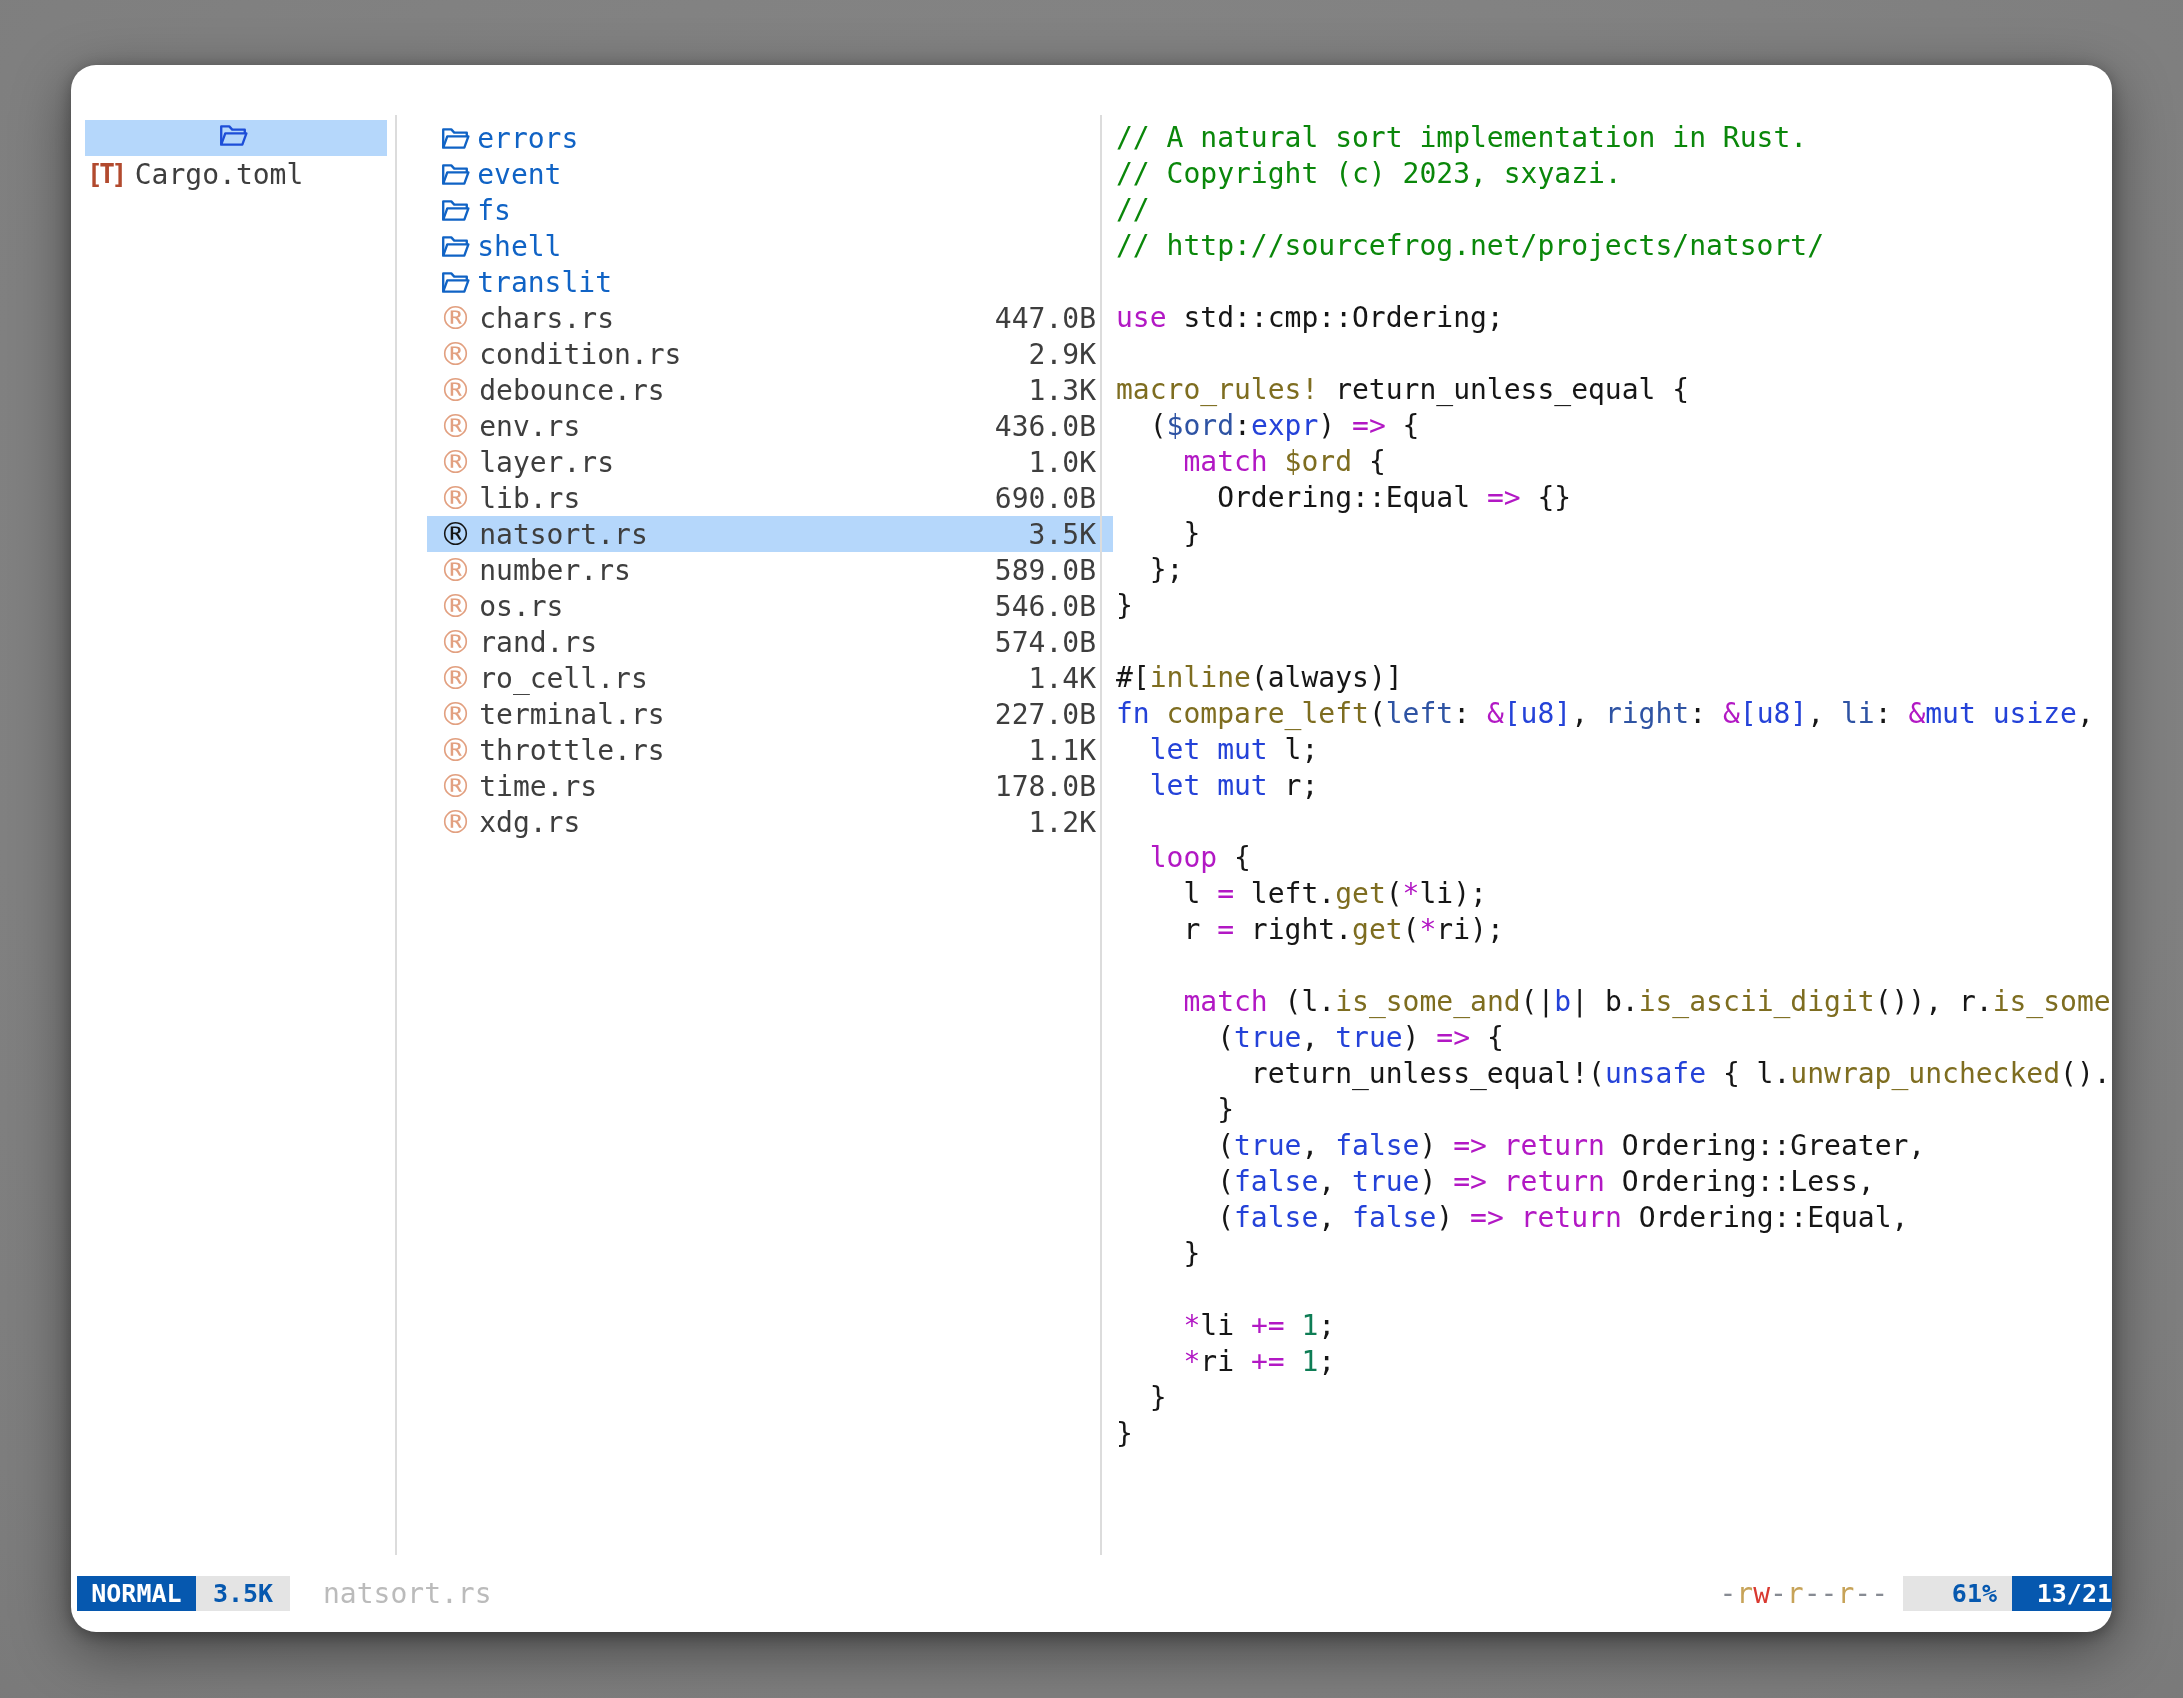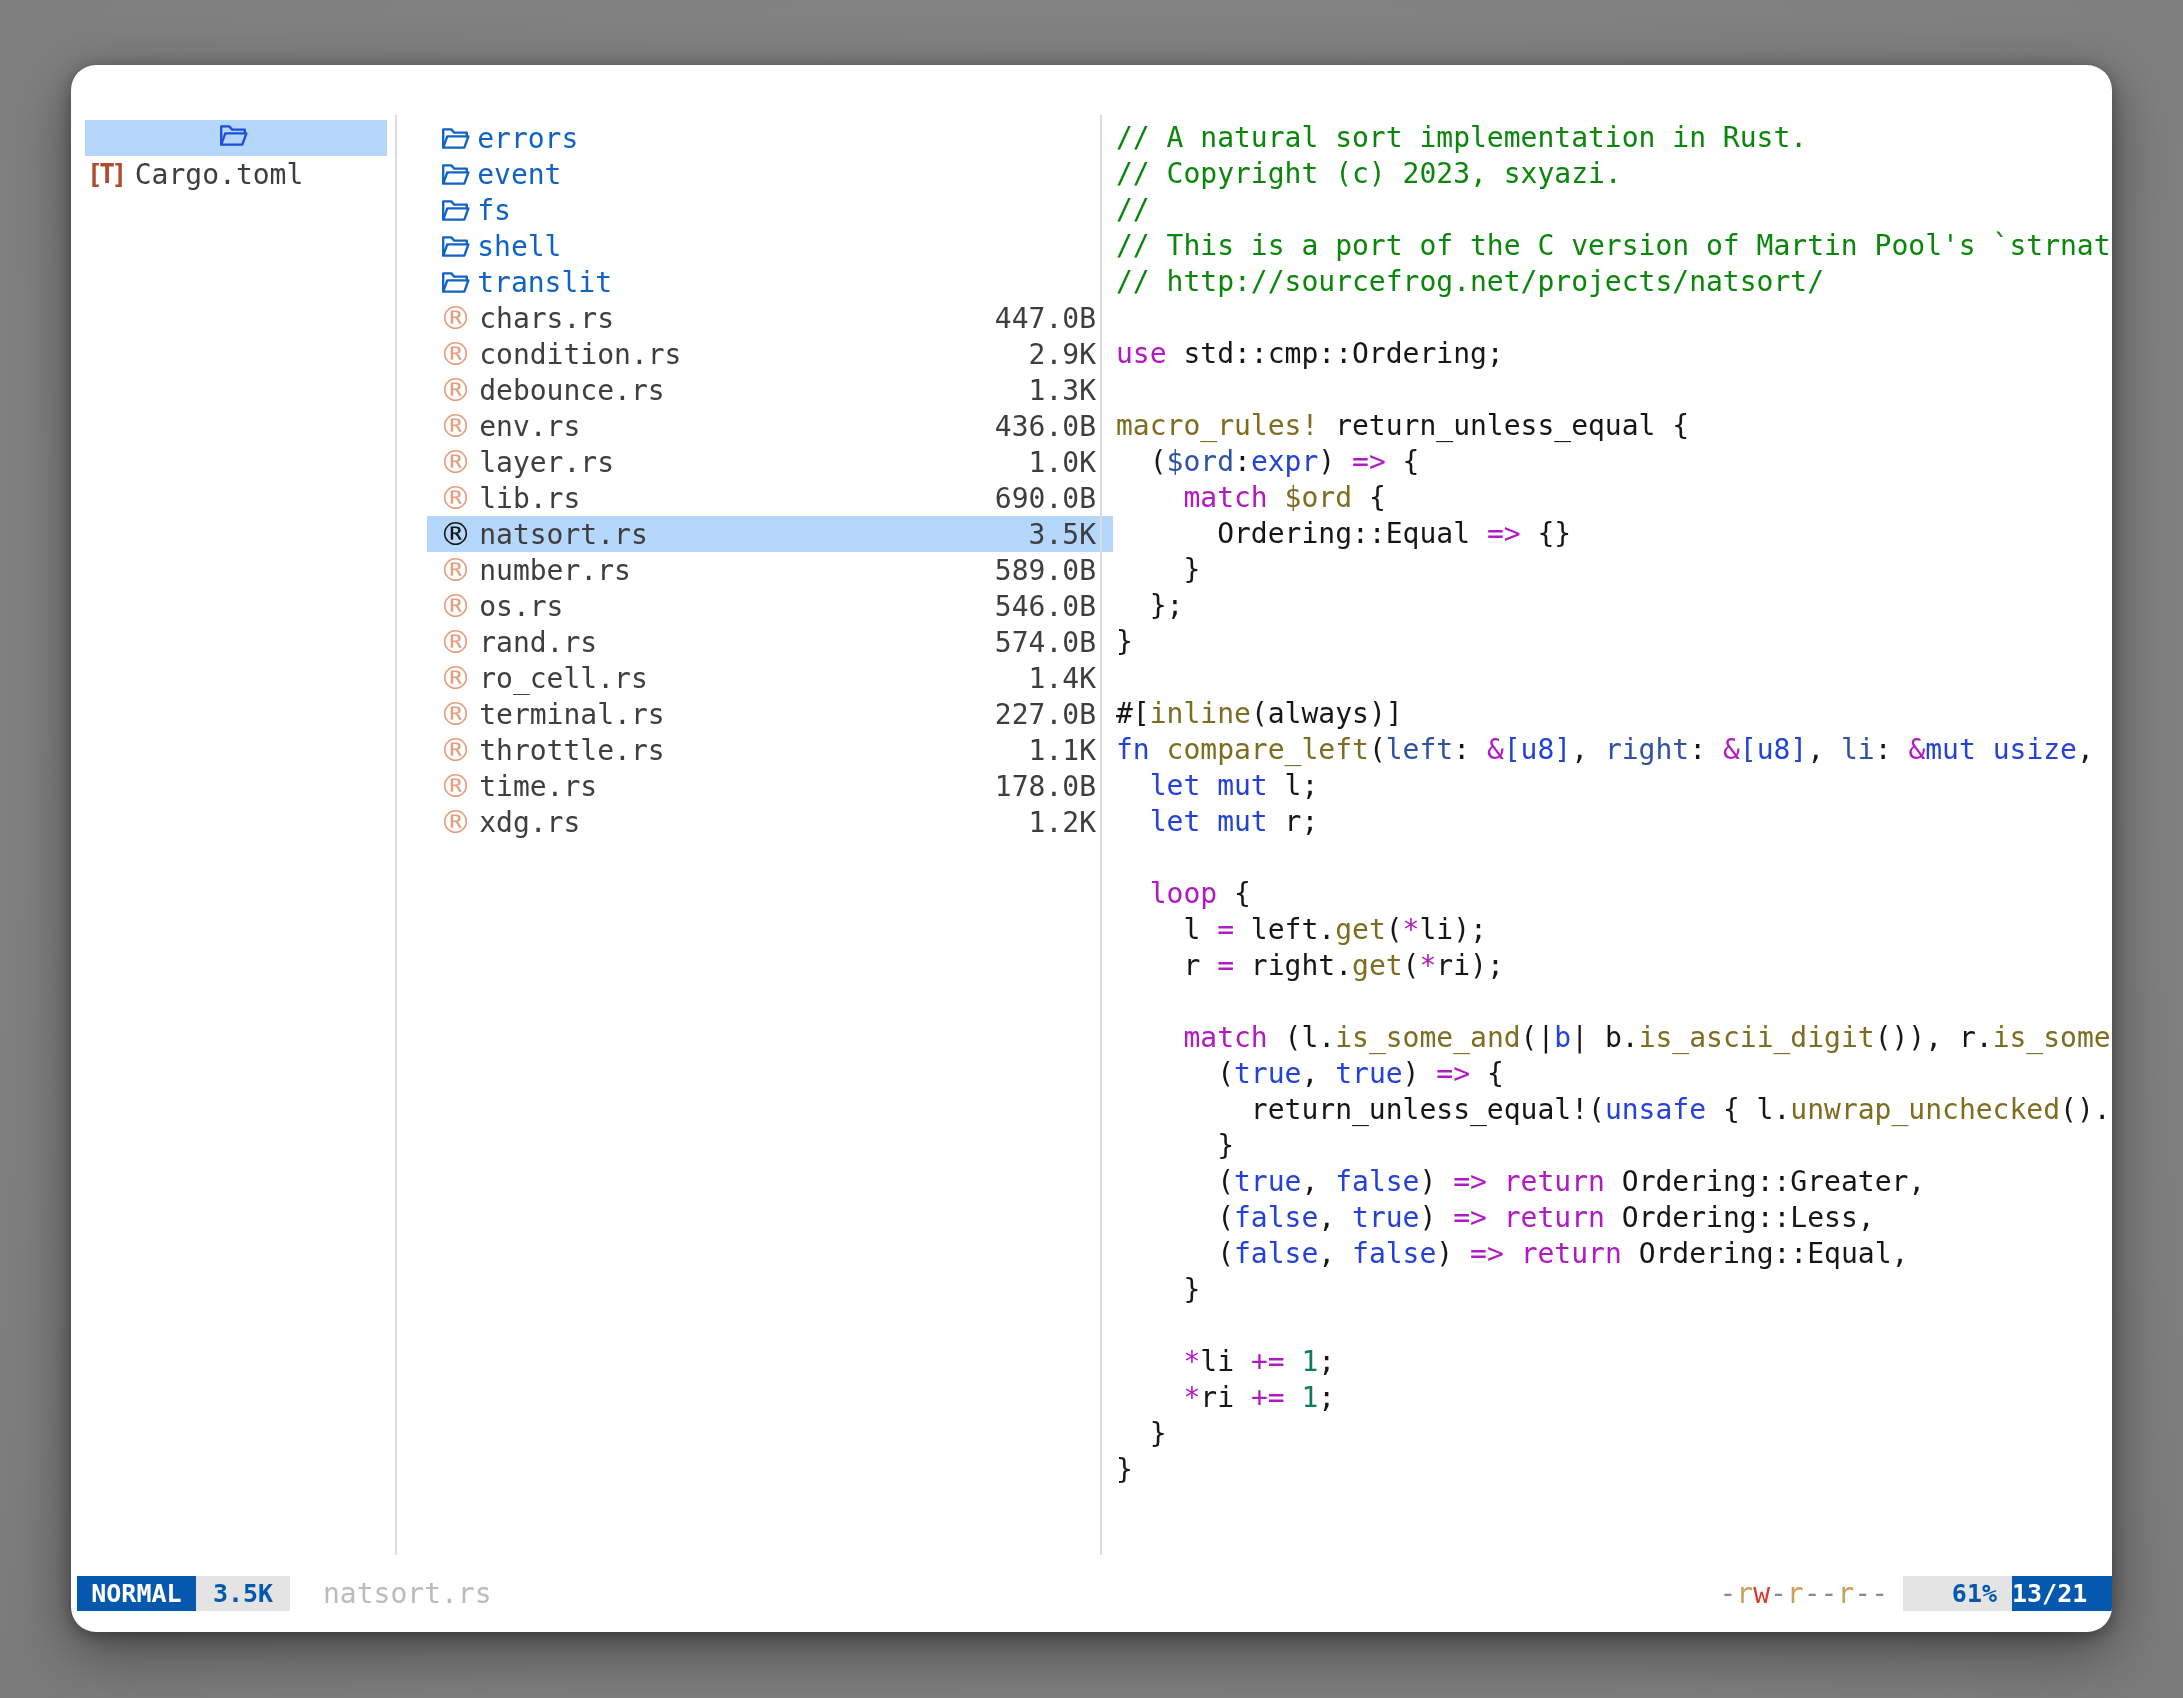--- a/index.html
+++ b/index.html
@@ -54,21 +54,21 @@
   .statusbar{position:absolute;left:0;top:1511px;width:2041px;height:35px;font-size:25px;}
   .statusbar > div{position:absolute;top:0;height:35px;line-height:35px;}
   .sb-mode{left:5.9px;width:119px;background:var(--statusbar_blue);color:#ffffff;font-weight:bold;text-align:center;}
   .sb-size{left:125px;width:94px;background:var(--chip_gray);color:var(--statusbar_blue);font-weight:bold;text-align:center;}
   .sb-name{left:252px;color:var(--muted_filename);font-size:28px;}
   .sb-perms{right:224px;font-size:28px;letter-spacing:0;}
   .sb-perms span.pc-d{color:var(--perm_dash);}
   .sb-perms span.pc-r{color:var(--perm_read);}
   .sb-perms span.pc-w{color:var(--perm_write);}
   .sb-percent{right:100px;width:109px;background:var(--chip_gray);color:var(--statusbar_blue);font-weight:600;text-align:right;padding-right:15px;box-sizing:border-box;}
-  .sb-pos{right:0;width:100px;background:var(--statusbar_blue);color:#ffffff;font-weight:bold;text-align:left;}
+  .sb-pos{right:0;width:100px;background:var(--statusbar_blue);color:#ffffff;font-weight:bold;text-align:right;}
 </style>
 </head>
 <body>
 
 <div class="window">
   <div class="pane" id="left-pane">
       <div class="row dir selected"><span class="ficon dir"><svg viewBox="0 0 28 24" width="30" height="26" fill="none" stroke="currentColor" stroke-width="2.2" stroke-linejoin="round">
             <path d="M3 21 V4 h7.5 l2.8 3 H25 v3.5"></path>
             <path d="M3 21 l3.8 -10.5 H26.5 L22.7 21 Z"></path>
           </svg></span><span class="fname">src</span></div>
@@ -110,21 +110,20 @@
       <div class="row rust"><span class="ficon rust">®</span><span class="fname">terminal.rs</span><span class="fsize">227.0B</span></div>
       <div class="row rust"><span class="ficon rust">®</span><span class="fname">throttle.rs</span><span class="fsize">1.1K</span></div>
       <div class="row rust"><span class="ficon rust">®</span><span class="fname">time.rs</span><span class="fsize">178.0B</span></div>
       <div class="row rust"><span class="ficon rust">®</span><span class="fname">xdg.rs</span><span class="fsize">1.2K</span></div>
     </div>
   <div class="sep" id="sep-2"></div>
   <div class="pane" id="code-pane">
       <div class="code-line"><span class="c-c">// A natural sort implementation in Rust.</span></div>
       <div class="code-line"><span class="c-c">// Copyright (c) 2023, sxyazi.</span></div>
       <div class="code-line"><span class="c-c">//</span></div>
-      <div class="code-line"><span class="c-c">// This is a port of the C version of Martin Pool's `strnat</span></div>
       <div class="code-line"><span class="c-c">// http://sourcefrog.net/projects/natsort/</span></div>
       <div class="code-line"></div>
       <div class="code-line"><span class="c-k">use</span><span class="c-p"> std::cmp::Ordering;</span></div>
       <div class="code-line"></div>
       <div class="code-line"><span class="c-o">macro_rules!</span><span class="c-p"> return_unless_equal {</span></div>
       <div class="code-line"><span class="c-p">  (</span><span class="c-n">$ord</span><span class="c-p">:</span><span class="c-b">expr</span><span class="c-p">) </span><span class="c-k">=&gt;</span><span class="c-p"> {</span></div>
       <div class="code-line"><span class="c-p">    </span><span class="c-k">match</span><span class="c-p"> </span><span class="c-o">$ord</span><span class="c-p"> {</span></div>
       <div class="code-line"><span class="c-p">      Ordering::Equal </span><span class="c-k">=&gt;</span><span class="c-p"> {}</span></div>
       <div class="code-line"><span class="c-p">    }</span></div>
       <div class="code-line"><span class="c-p">  };</span></div>

